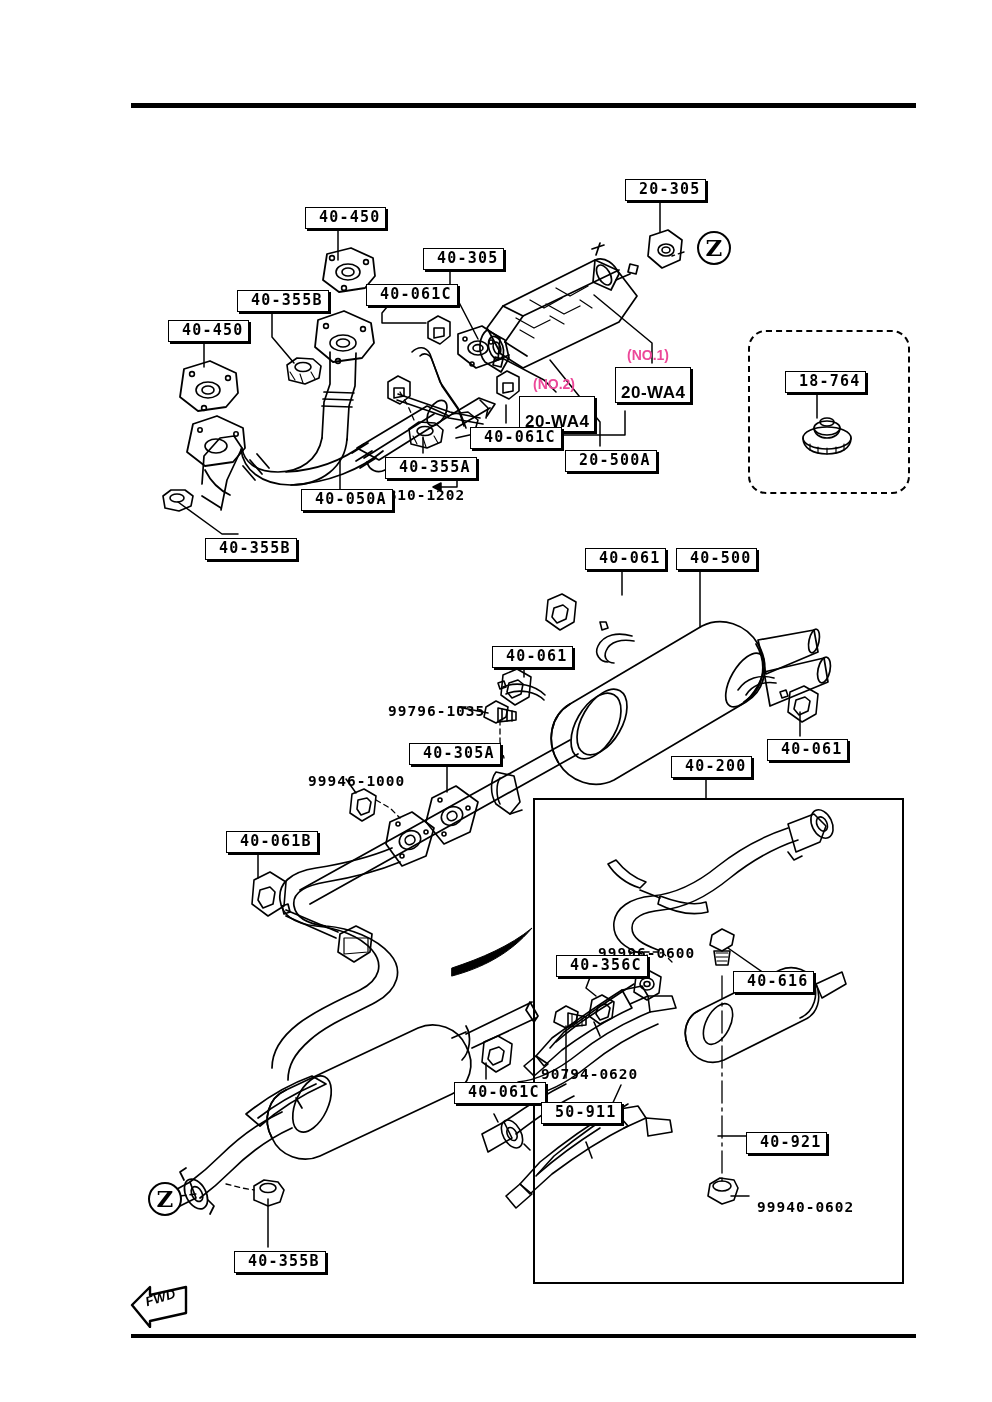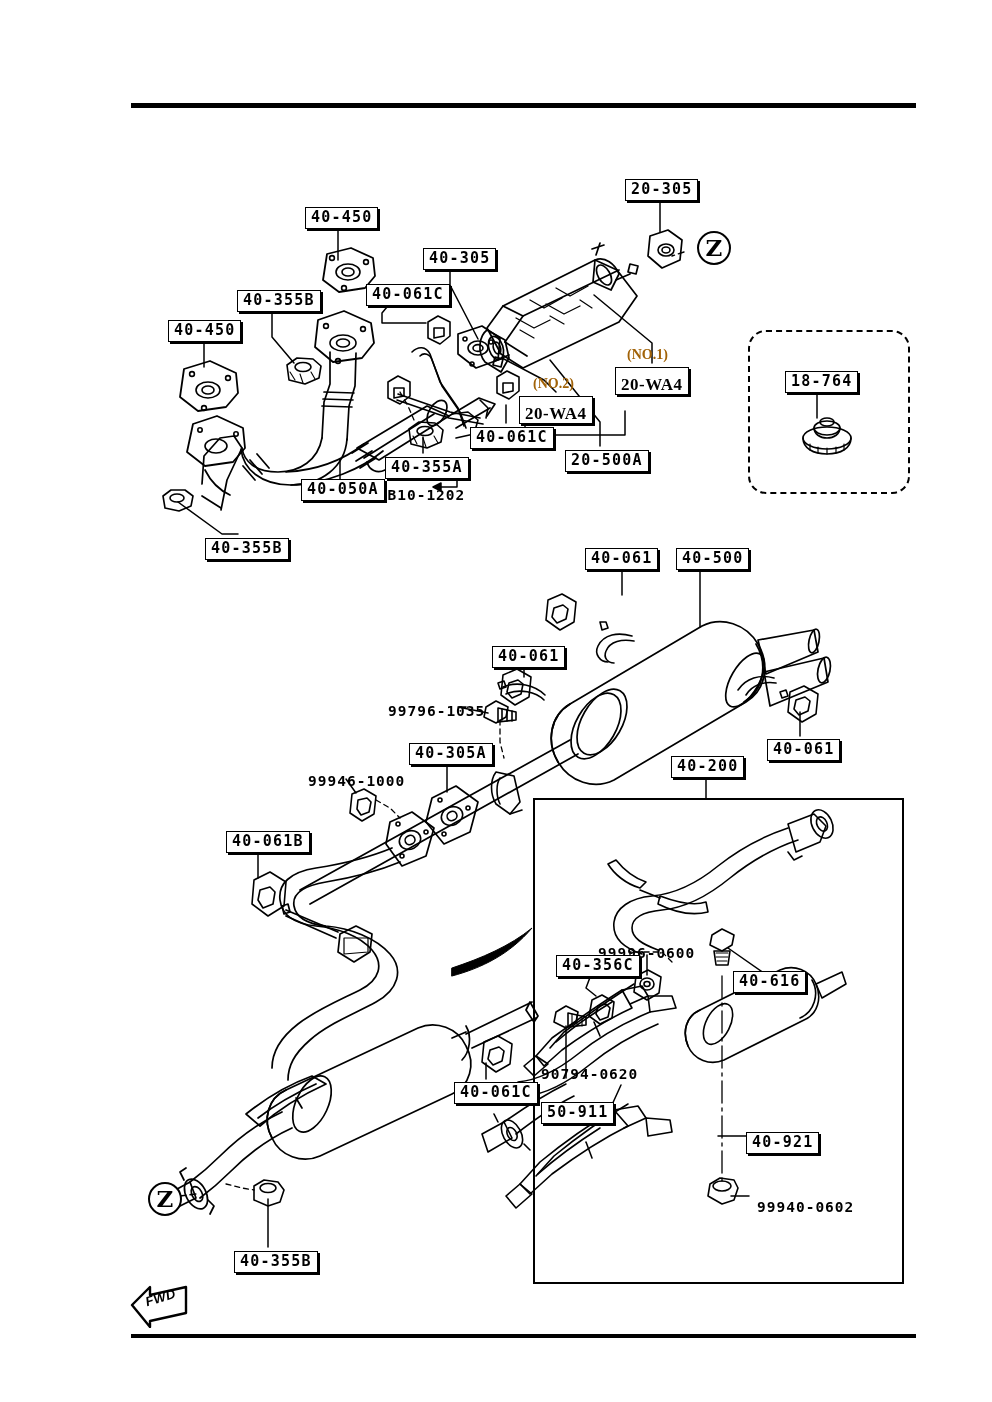--- a/index.html
+++ b/index.html
@@ -16,21 +16,21 @@
   .rule{position:absolute;background:#000;}
   #rule-top{left:131px;top:103px;width:785px;height:5px;}
   #rule-bottom{left:131px;top:1334px;width:785px;height:4px;}
 
   
   .pn{
     position:absolute;
     background:#fff;
     border:1.6px solid #000;
     box-shadow:2px 2px 0 0 #000;
-    padding:1px 5px 2px 5px;
+    padding:1px 5px 2px 13px;
     font-family:"DejaVu Sans Mono", monospace;
     font-size:15px;
     font-weight:700;
     letter-spacing:1.2px;
     line-height:17px;
     white-space:nowrap;
     color:#000;
     text-align:center;
   }
   
@@ -38,33 +38,33 @@
     position:absolute;
     font-family:"DejaVu Sans Mono", monospace;
     font-size:14.5px;
     font-weight:700;
     letter-spacing:1px;
     white-space:nowrap;
     color:#000;
   }
   
   .pn.bold-sans{
-    font-family:Liberation Serif, serif;
+    font-family:Liberation Sans, sans-serif;
     font-size:17px;
     font-weight:700;
     letter-spacing:0.5px;
-    padding:8px 5px 1px 5px;
+    padding:16px 5px 1px 5px;
   }
   .note{
     position:absolute;
-    font-family:Liberation Serif, serif;
+    font-family:Liberation Sans, sans-serif;
     font-size:14px;
     font-weight:700;
     white-space:nowrap;
-    color:#a16207;
+    color:#ec4899;
   }
 
   
   #art{position:absolute;left:0;top:0;width:992px;height:1402px;}
 
   
   .zmark{
     position:absolute;
     width:34px;height:34px;
     border:2.5px solid #000;
@@ -548,21 +548,21 @@
   <div class="note" style="left:627px;top:347px;">(NO.1)</div>
   <div class="pn bold-sans" style="left:615px;top:367px;">20-WA4</div>
 
   <div class="note" style="left:533px;top:376px;">(NO.2)</div>
   <div class="pn bold-sans" style="left:519px;top:396px;">20-WA4</div>
 
   <div class="pn" style="left:565px;top:450px;">20-500A</div>
   <div class="pn" style="left:470px;top:427px;">40-061C</div>
   <div class="pn" style="left:385px;top:457px;">40-355A</div>
   <div class="pn-plain" style="left:368px;top:487px;">9YB10-1202</div>
-  <div class="pn" style="left:301px;top:479px;">40-050A</div>
+  <div class="pn" style="left:301px;top:489px;">40-050A</div>
   <div class="pn" style="left:205px;top:538px;">40-355B</div>
   <div class="pn" style="left:785px;top:371px;">18-764</div>
 
   <div class="pn" style="left:585px;top:548px;">40-061</div>
   <div class="pn" style="left:676px;top:548px;">40-500</div>
   <div class="pn" style="left:492px;top:646px;">40-061</div>
   <div class="pn" style="left:767px;top:739px;">40-061</div>
   <div class="pn" style="left:671px;top:756px;">40-200</div>
   <div class="pn-plain" style="left:388px;top:703px;">99796-1035</div>
   <div class="pn" style="left:409px;top:743px;">40-305A</div>

